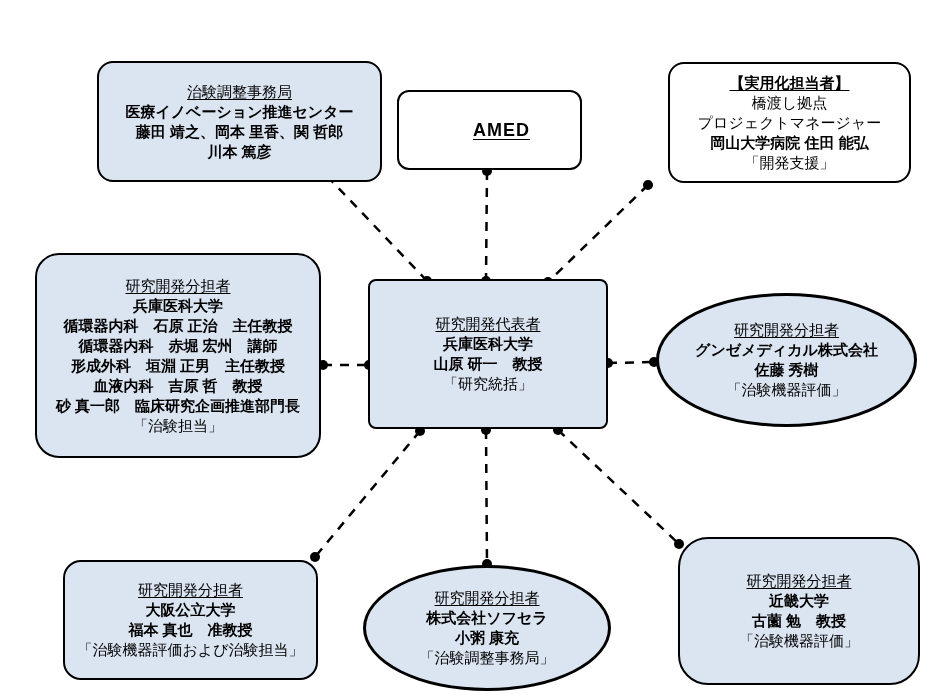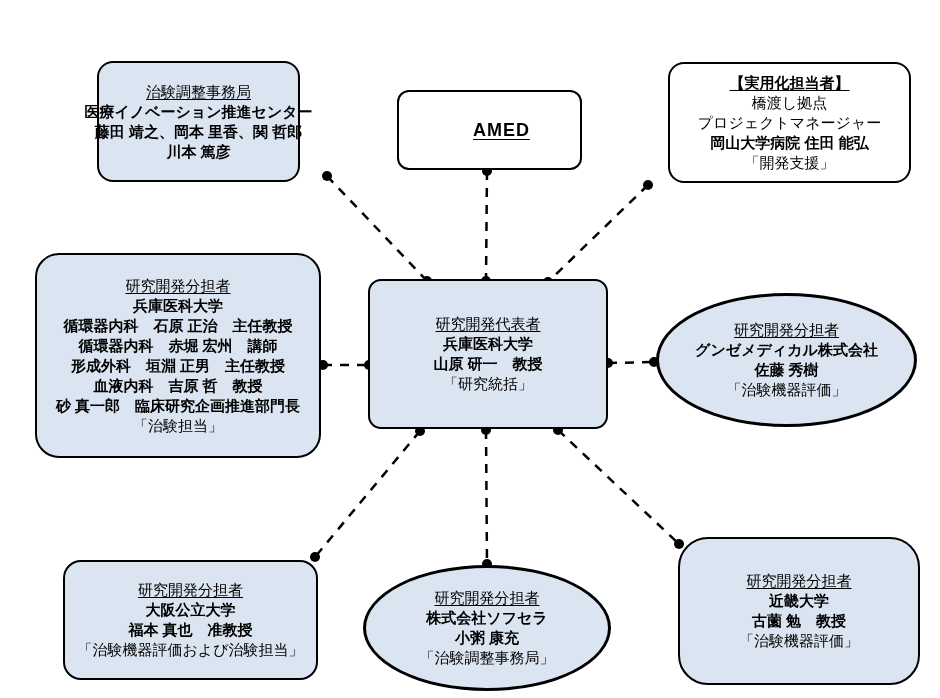--- a/index.html
+++ b/index.html
@@ -32,25 +32,25 @@
     padding:2px 4px;
   }
   .node.white{background:#ffffff;}
   .node.ellipse{border-radius:50%;border-width:3px;}
   .ln{font-size:15px;line-height:20px;white-space:nowrap;}
   .ln.b{font-weight:bold;}
   .ln.u{text-decoration:underline;text-underline-offset:2px;}
   .amed-label{font-size:18px;line-height:22px;font-weight:bold;text-decoration:underline;text-underline-offset:3px;letter-spacing:1px;margin-left:24px;}
 
   
-  #n-coord  {left:97px; top:61px; width:203px;height:121px;border-radius:16px;}
+  #n-coord  {left:97px; top:61px; width:285px;height:121px;border-radius:16px;}
   #n-amed   {left:397px;top:90px; width:185px;height:80px; border-radius:12px;}
   #n-pract  {left:668px;top:62px; width:243px;height:121px;border-radius:16px;}
   #n-hyogo  {left:35px; top:253px;width:286px;height:205px;border-radius:24px;}
-  #n-rep    {left:368px;top:279px;width:240px;height:150px;border-radius:13px;}
+  #n-rep    {left:368px;top:279px;width:240px;height:150px;border-radius:8px;}
   #n-gunze  {left:656px;top:293px;width:261px;height:134px;}
   #n-osaka  {left:63px; top:560px;width:255px;height:120px;border-radius:18px;}
   #n-sofsera{left:363px;top:565px;width:248px;height:126px;}
   #n-kindai {left:678px;top:537px;width:242px;height:148px;border-radius:30px;}
 </style>
 </head>
 <body>
 
 <div class="canvas">
 

